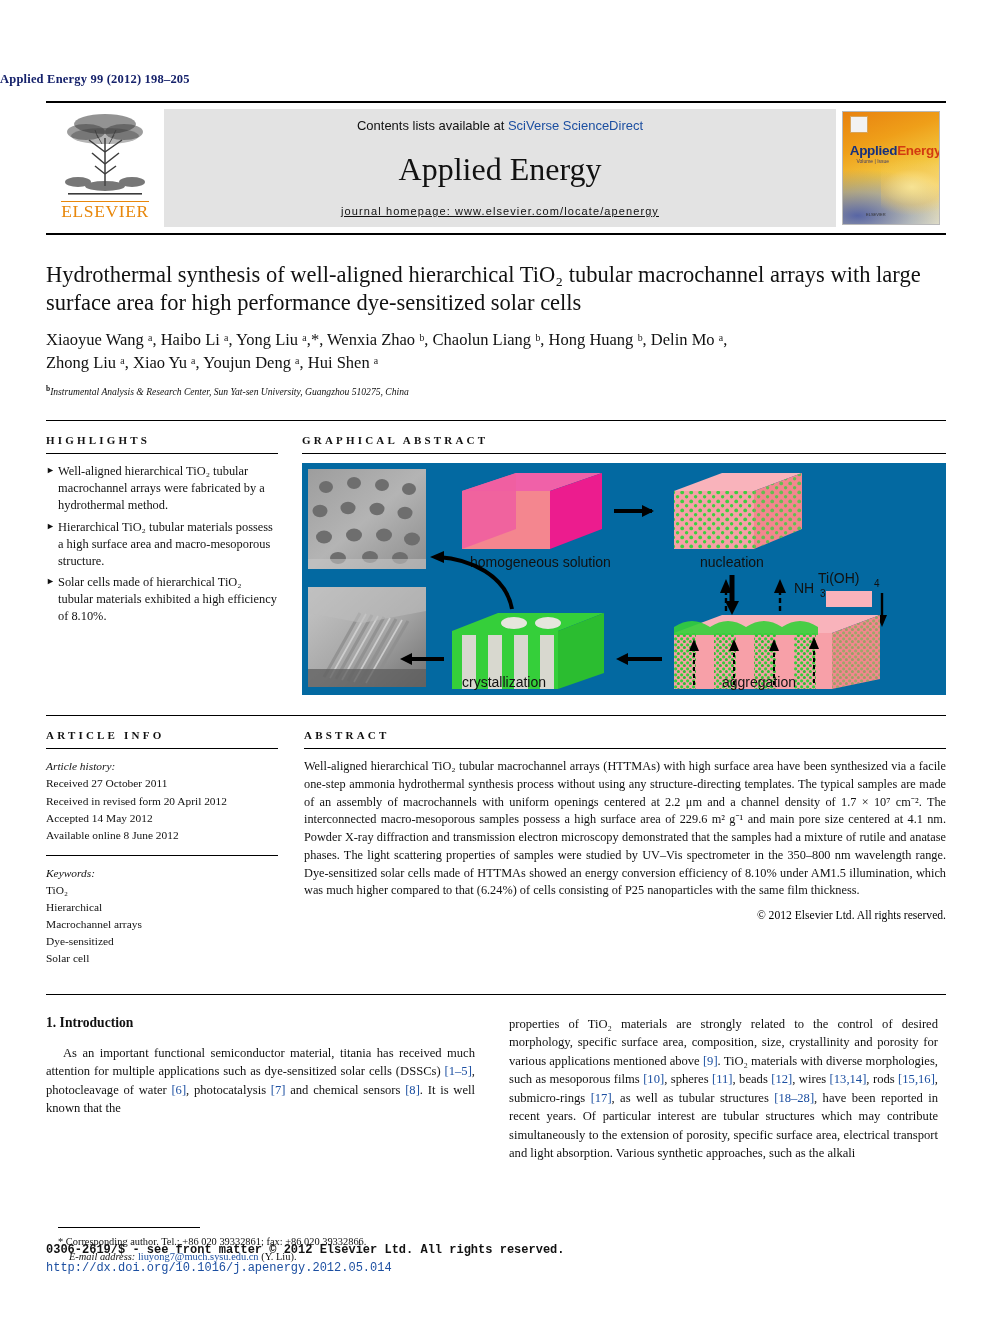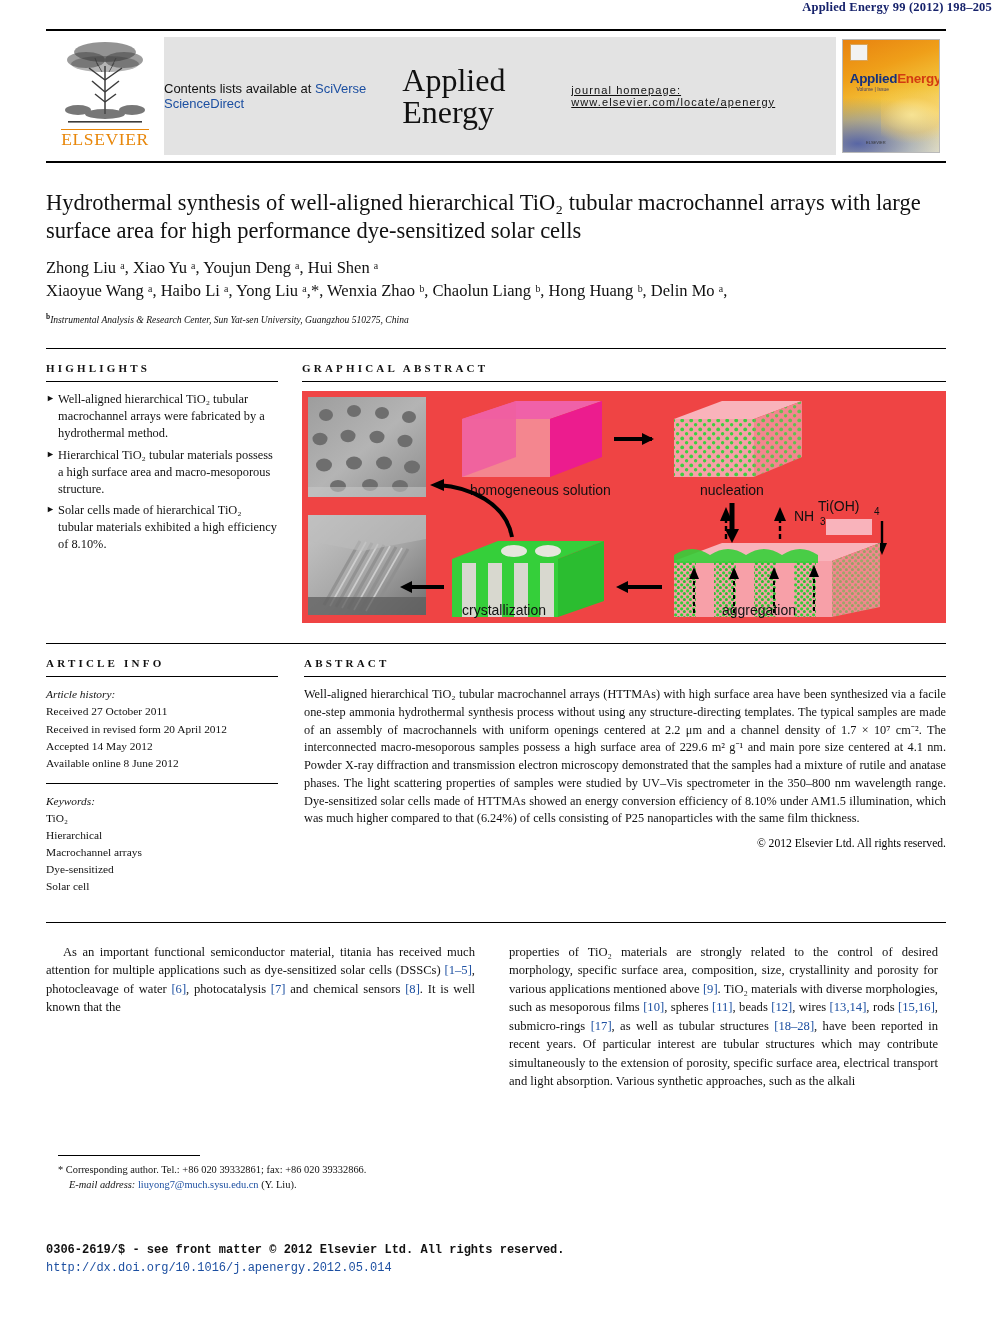--- a/index.html
+++ b/index.html
@@ -17,25 +17,26 @@
   }
   .page {
     position: relative;
     width: 992px;
     height: 1323px;
     box-sizing: border-box;
   }
 
   
   .running-head {
-    text-align: right;
+    text-align: left;
     font-family: "Liberation Serif", serif;
     font-weight: bold;
     font-size: 12.5px;
     color: #16226b;
+    padding-top: 72px;
     letter-spacing: .2px;
   }
 
   
   .masthead {
     margin: 14px 46px 0 46px;
     border-top: 2.2px solid #000;
     border-bottom: 2.2px solid #000;
     height: 130px;
     display: flex;
@@ -62,20 +63,21 @@
     margin-top: 1px;
     border-top: 1.5px solid #E8870B;
     padding-top: 1px;
     line-height: 1;
   }
   .journal-band {
     flex: 1 1 auto;
     background: #e3e3e3;
     margin: 6px 0 6px 0;
     display: flex;
+    flex-direction: column;
     align-items: center;
     justify-content: space-between;
     padding: 9px 0 10px 0;
     box-sizing: border-box;
   }
   .contents-line {
     font-size: 13px;
     font-family: "Liberation Sans", sans-serif;
     color: #111;
   }
@@ -221,21 +223,21 @@
     color: #111;
     font-size: 9px;
     line-height: 1.7;
   }
 
   
   .ga-figure {
     width: 100%;
     height: 232px;
     position: relative;
-    background: #ef4444;
+    background: #0369a1;
   }
   .ga-svg { display: block; }
 
   
   .band2 {
     margin: 20px 46px 0 46px;
     display: flex;
     gap: 26px;
     border-top: 1.2px solid #000;
     padding-top: 13px;
@@ -378,22 +380,22 @@
       <div class="cover-mini-logo"></div>
       <div class="cover-title"><span>Applied</span><span class="en">Energy</span></div>
       <div class="cover-sub">Volume | Issue</div>
       <div class="cover-foot">ELSEVIER</div>
     </div>
   </div>
 
   <div class="article-head">
     <h1 class="article-title">Hydrothermal synthesis of well-aligned hierarchical TiO₂ tubular macrochannel arrays with large surface area for high performance dye-sensitized solar cells</h1>
     <div class="authors">
+      <div>Xiaoyue Wang ᵃ, Haibo Li ᵃ, Yong Liu ᵃ,*, Wenxia Zhao ᵇ, Chaolun Liang ᵇ, Hong Huang ᵇ, Delin Mo ᵃ,</div>
       <div>Zhong Liu ᵃ, Xiao Yu ᵃ, Youjun Deng ᵃ, Hui Shen ᵃ</div>
-      <div>Xiaoyue Wang ᵃ, Haibo Li ᵃ, Yong Liu ᵃ,*, Wenxia Zhao ᵇ, Chaolun Liang ᵇ, Hong Huang ᵇ, Delin Mo ᵃ,</div>
     </div>
     <div class="affil"><sup>b</sup><span>Instrumental Analysis &amp; Research Center, Sun Yat-sen University, Guangzhou 510275, China</span></div>
   </div>
 
   <div class="band">
     <div class="col-left">
       <div class="sec-head">HIGHLIGHTS</div>
       <div class="rule"></div>
       <ul class="hl-list">
         <li class="hl-item">
@@ -615,20 +617,21 @@
     <div class="col-right">
       <div class="sec-head">ABSTRACT</div>
       <div class="rule"></div>
       <div class="abstract-text">Well-aligned hierarchical TiO₂ tubular macrochannel arrays (HTTMAs) with high surface area have been synthesized via a facile one-step ammonia hydrothermal synthesis process without using any structure-directing templates. The typical samples are made of an assembly of macrochannels with uniform openings centered at 2.2 μm and a channel density of 1.7 × 10⁷ cm⁻². The interconnected macro-mesoporous samples possess a high surface area of 229.6 m² g⁻¹ and main pore size centered at 4.1 nm. Powder X-ray diffraction and transmission electron microscopy demonstrated that the samples had a mixture of rutile and anatase phases. The light scattering properties of samples were studied by UV–Vis spectrometer in the 350–800 nm wavelength range. Dye-sensitized solar cells made of HTTMAs showed an energy conversion efficiency of 8.10% under AM1.5 illumination, which was much higher compared to that (6.24%) of cells consisting of P25 nanoparticles with the same film thickness.</div>
       <div class="copyright">© 2012 Elsevier Ltd. All rights reserved.</div>
     </div>
   </div>
 
   <div class="body-wrap">
     <div class="bcol">
+      <h2 class="sec-title">1. Introduction</h2>
       <p class="para indent">
         <span>As an important functional semiconductor material, titania has received much attention for multiple applications such as dye-sensitized solar cells (DSSCs) </span><span class="cite">[1–5]</span><span>, photocleavage of water </span><span class="cite">[6]</span><span>, photocatalysis </span><span class="cite">[7]</span><span> and chemical sensors </span><span class="cite">[8]</span><span>. It is well known that the</span>
       </p>
 
       <div class="left-footnote-zone">
         <div class="footnote-rule"></div>
         <div class="footnote">
           <span>*</span>
           <span>Corresponding author. Tel.: +86 020 39332861; fax: +86 020 39332866.</span><br>
           <span style="padding-left:11px" class="email-label">E-mail address:</span>

